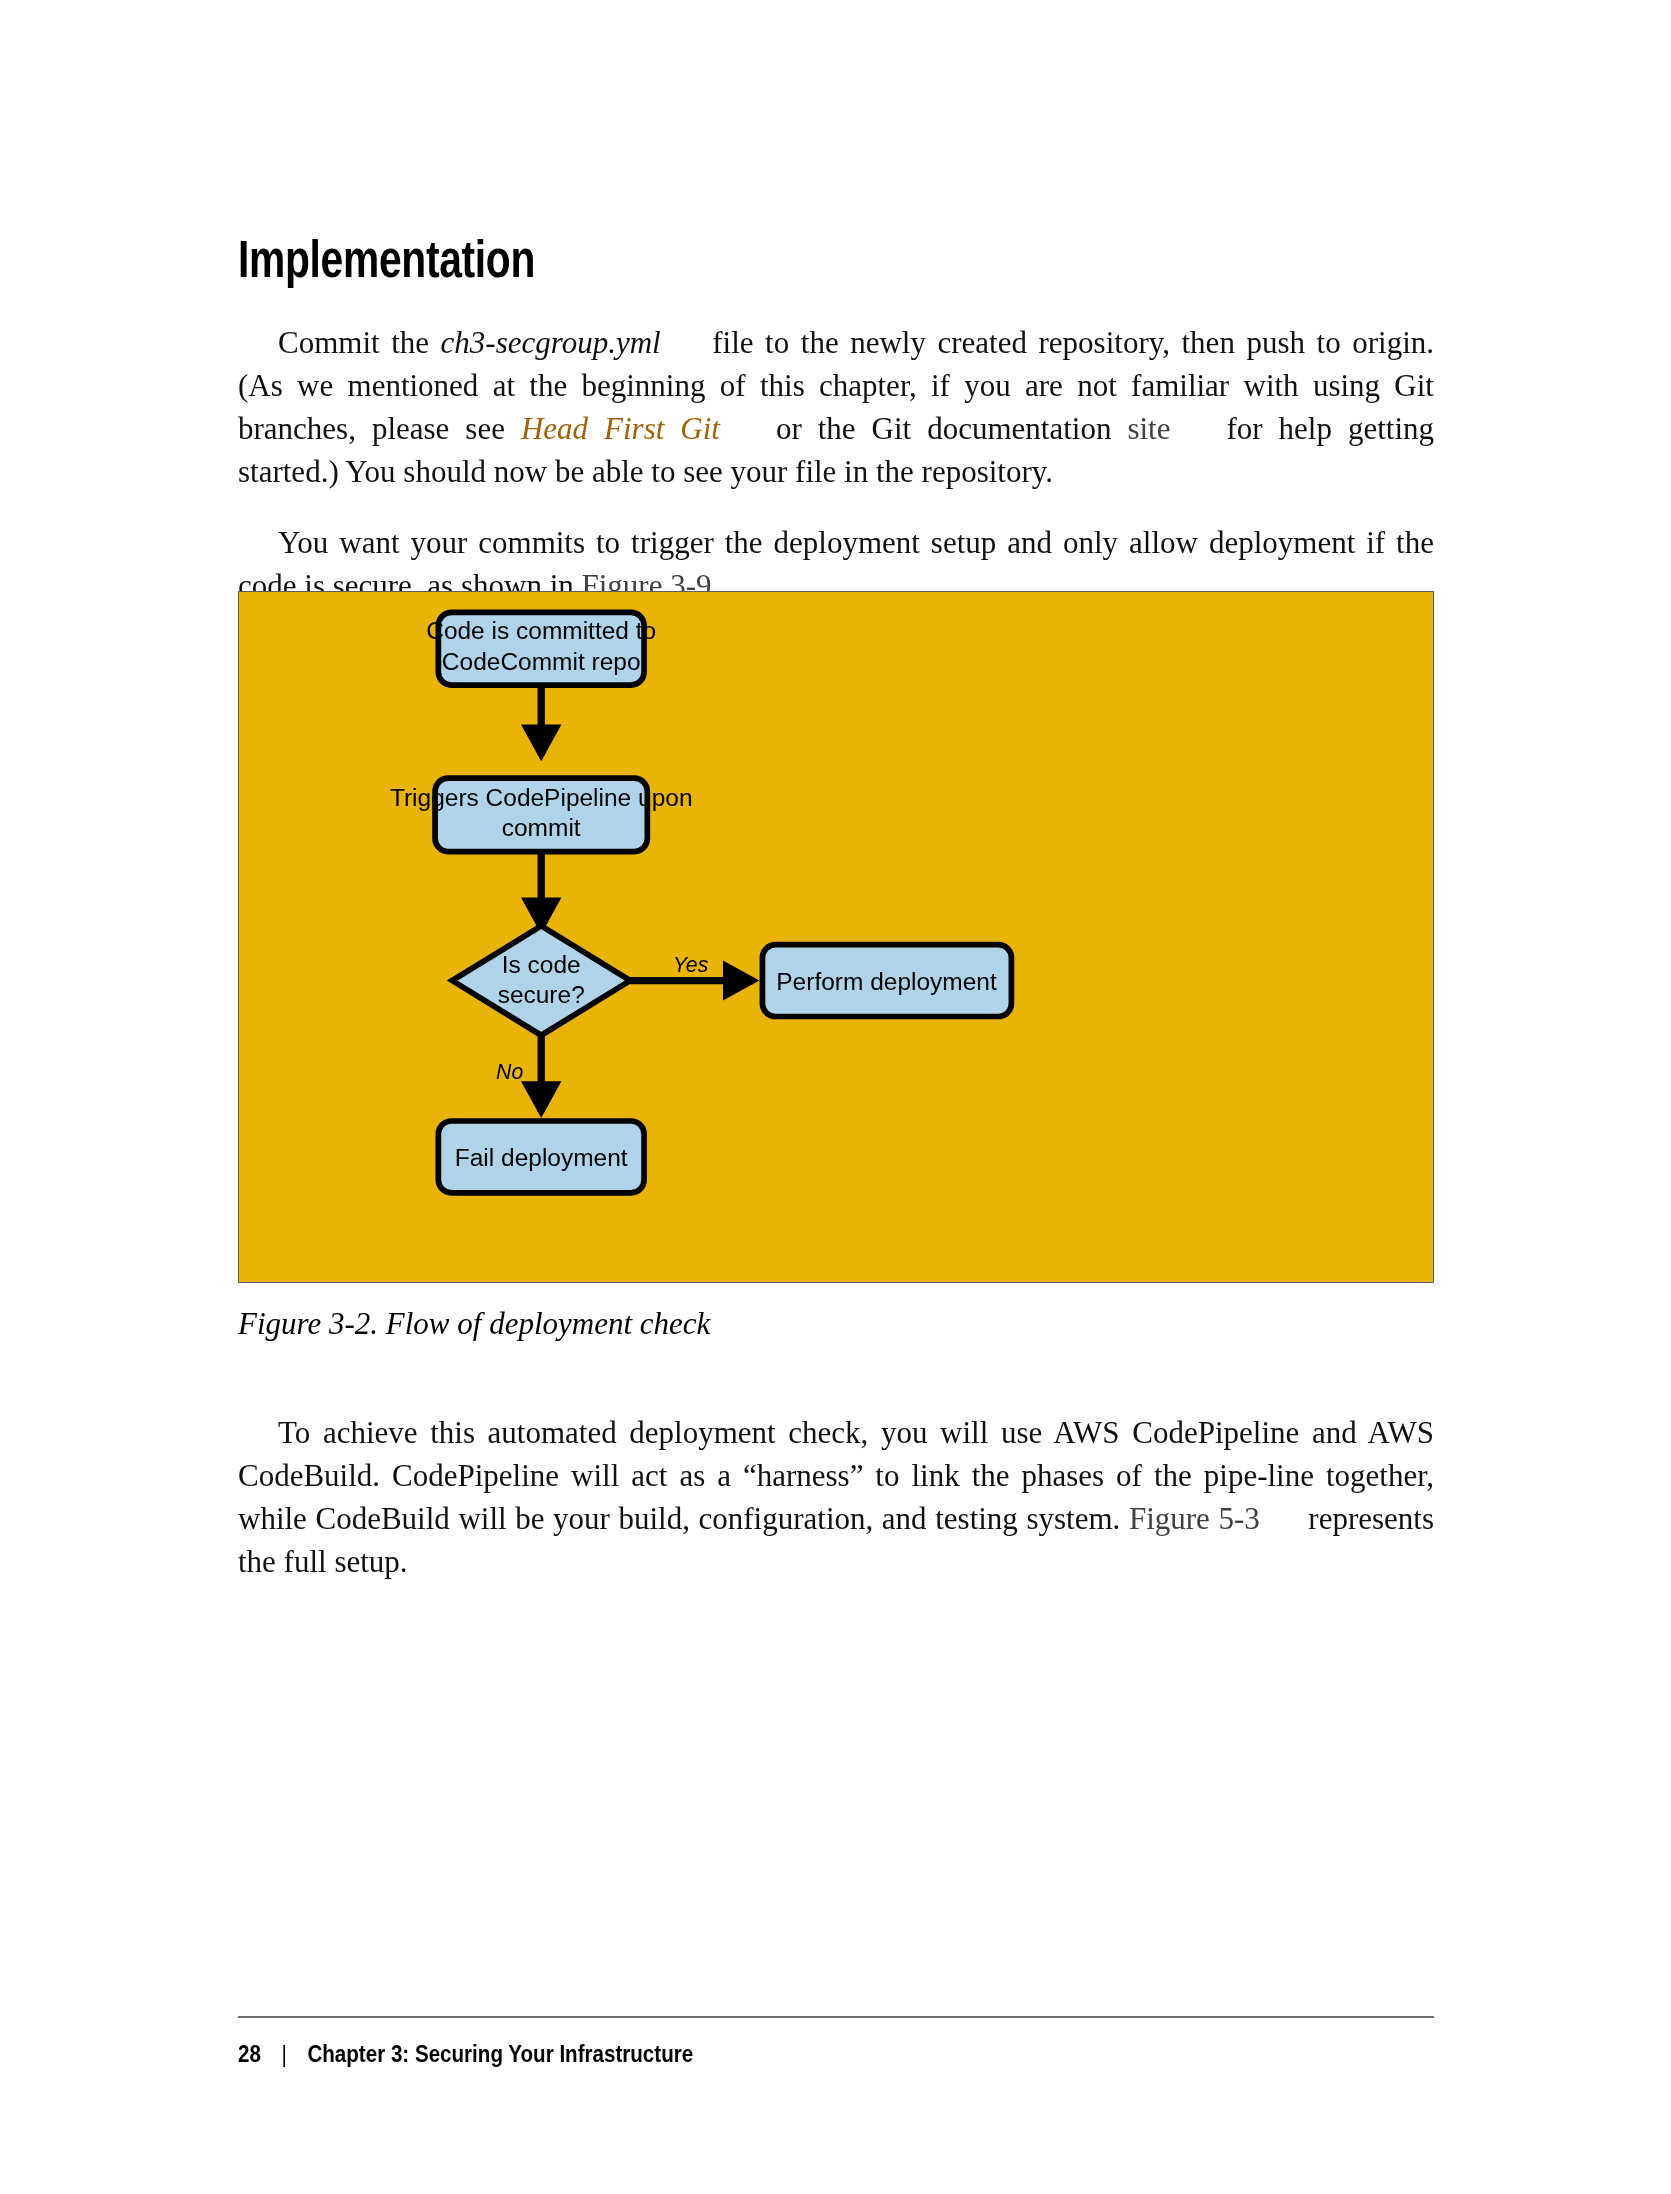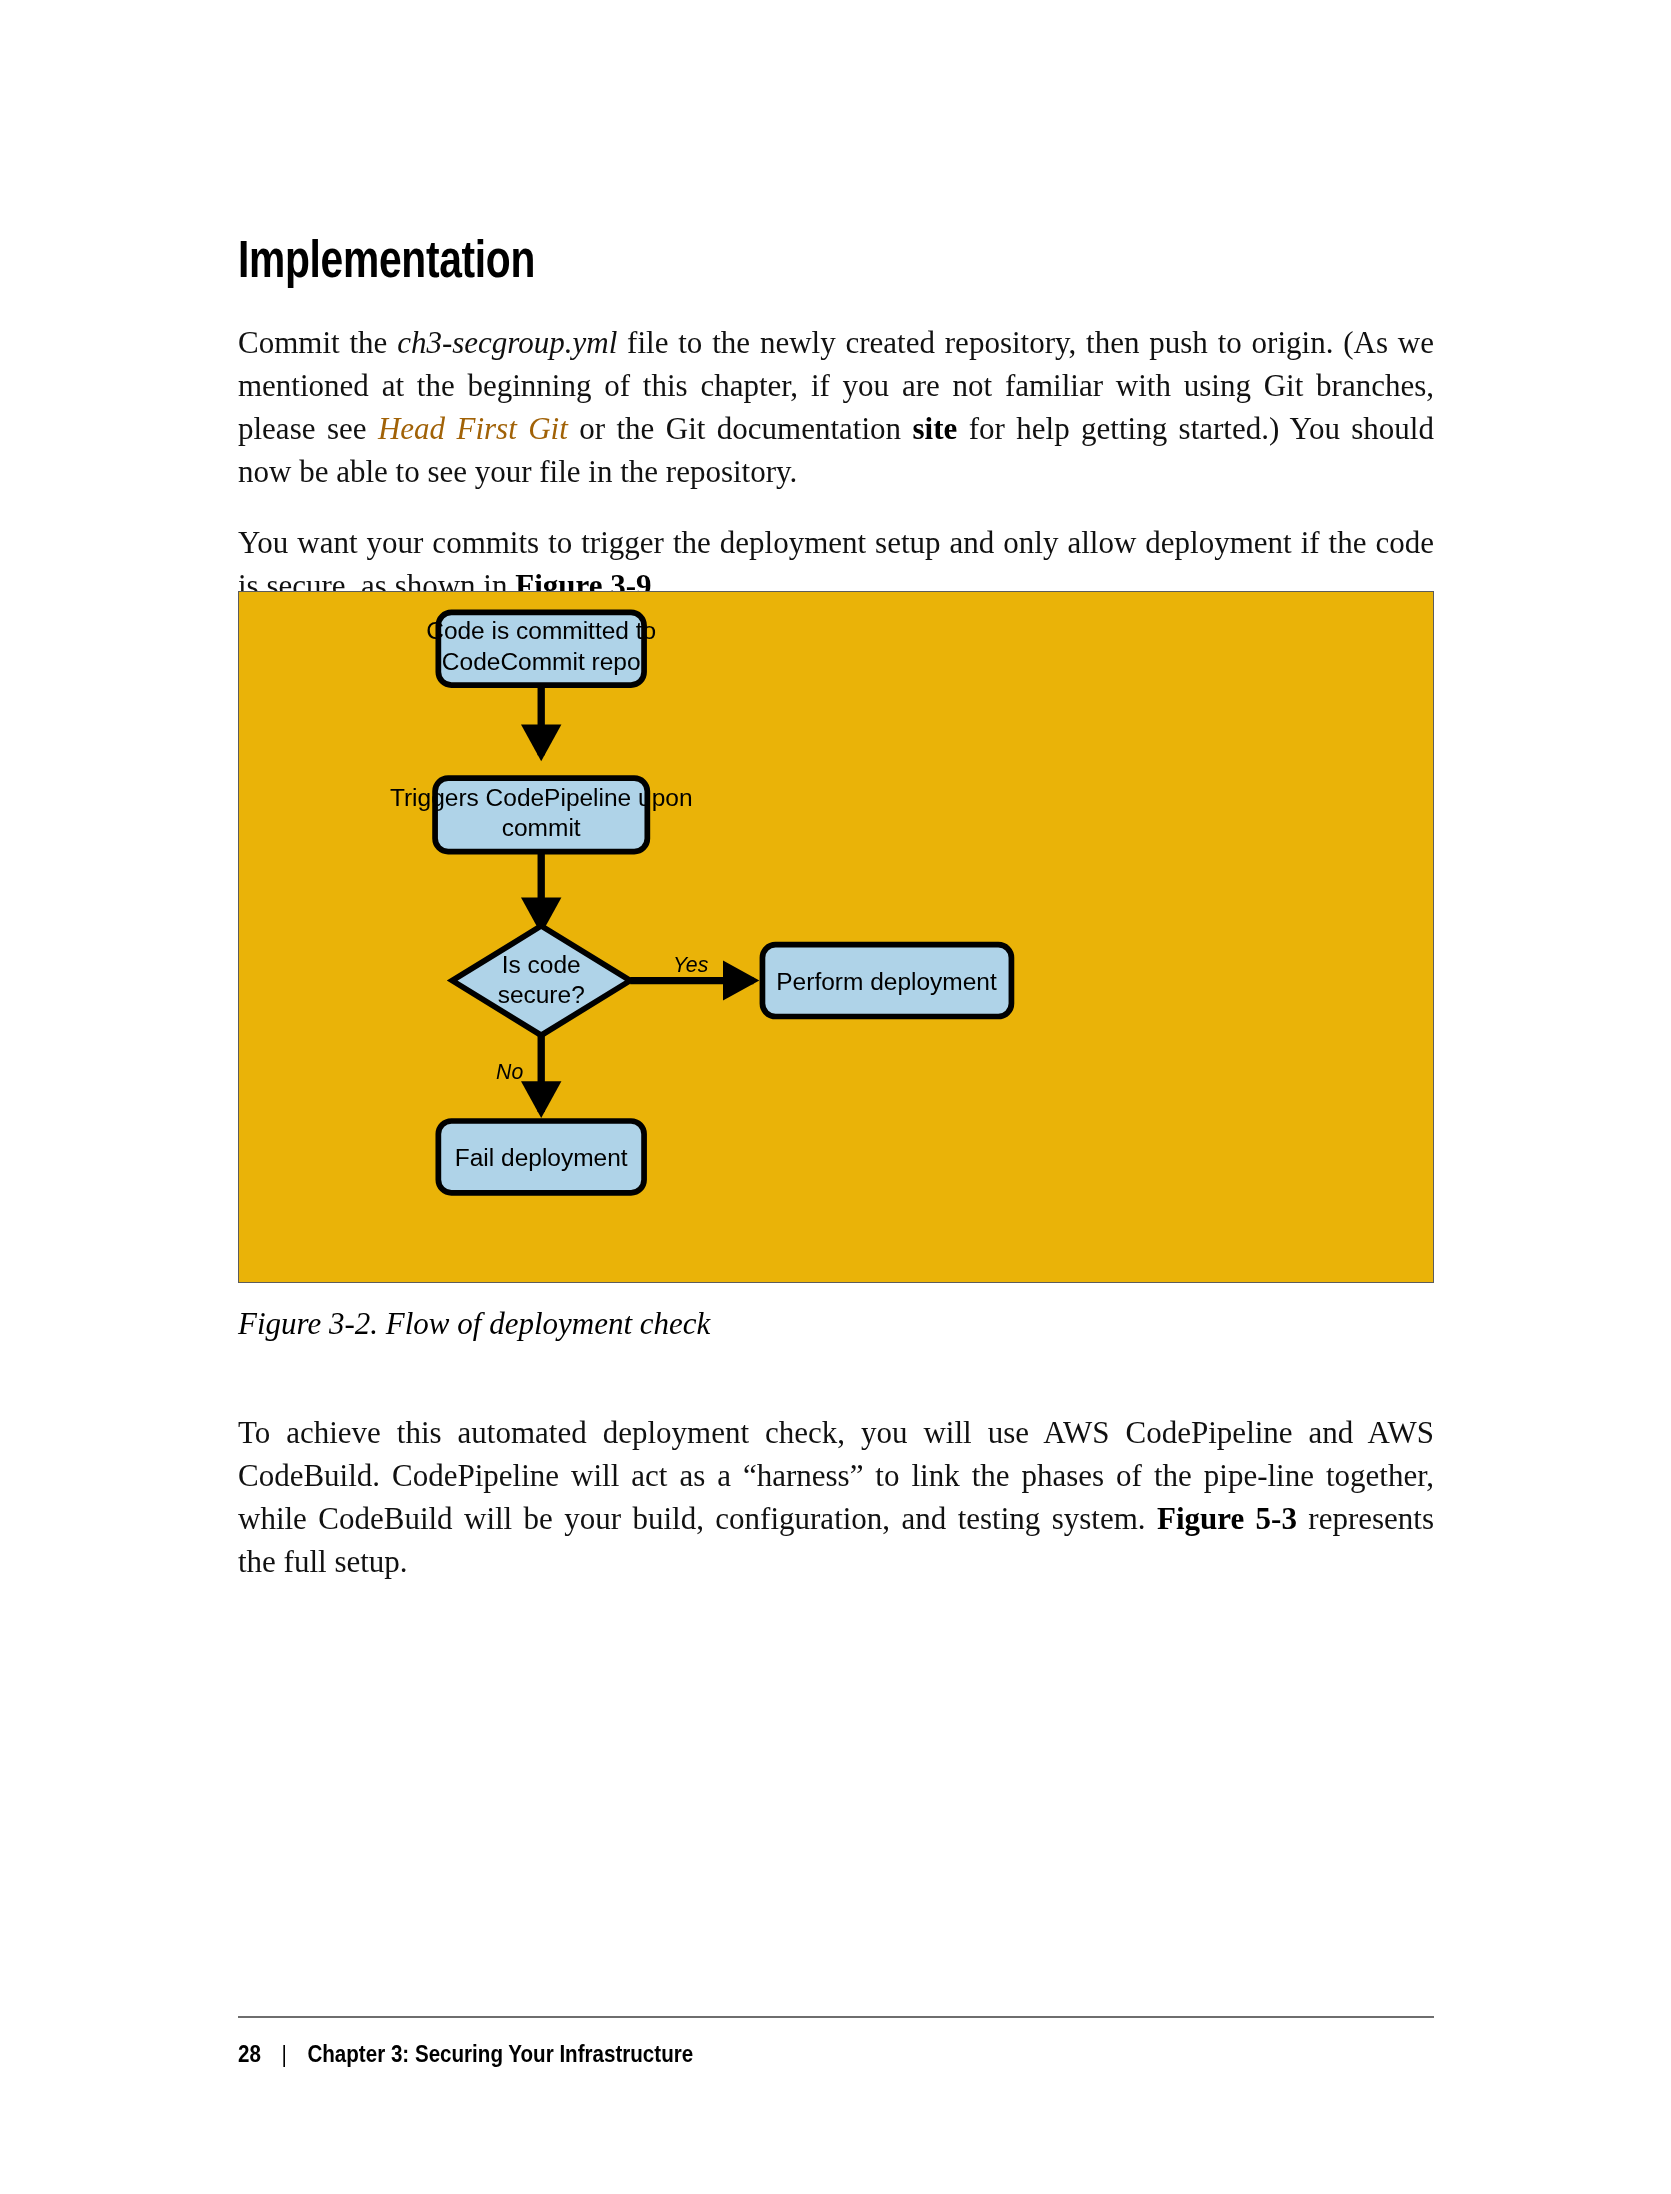--- a/index.html
+++ b/index.html
@@ -46,28 +46,27 @@
     width: 1196px;
     font-size: 31px;
     line-height: 43px;
     text-align: justify;
     text-justify: inter-word;
     color: #111111;
   }
   .body-text.p1 { top: 290px; }
   .body-text.p2 { top: 490px; }
   .body-text.p3 { top: 1380px; }
-  .body-text > span { display: inline; }
+  .body-text > span { display: inline; margin-left: 40px; }
 
   em.fileref {
     font-style: italic;
   }
   .xref {
-    color: #000000;
-    font-weight: bold;
+    color: #404040;
   }
   .xref-italic {
     color: #a16207;
     font-style: italic;
   }
 
   
   .figure-frame {
     position: absolute;
     left: 0;

